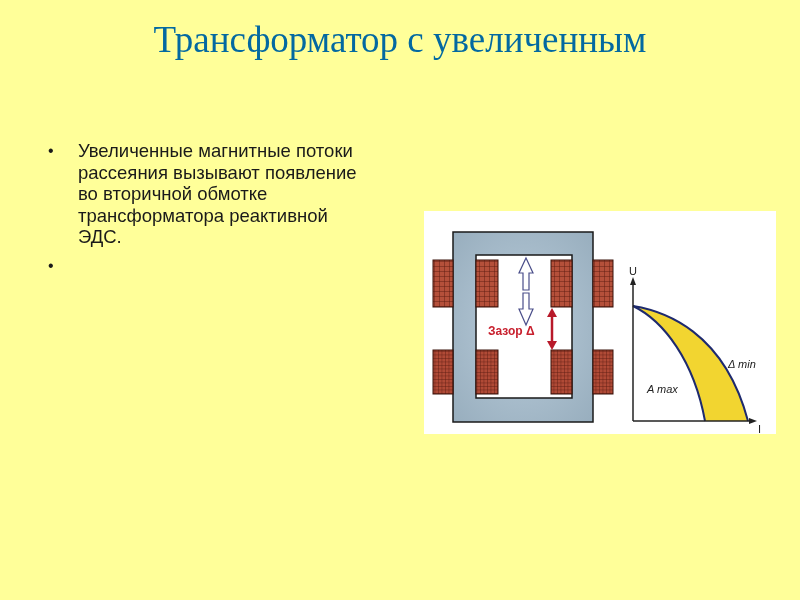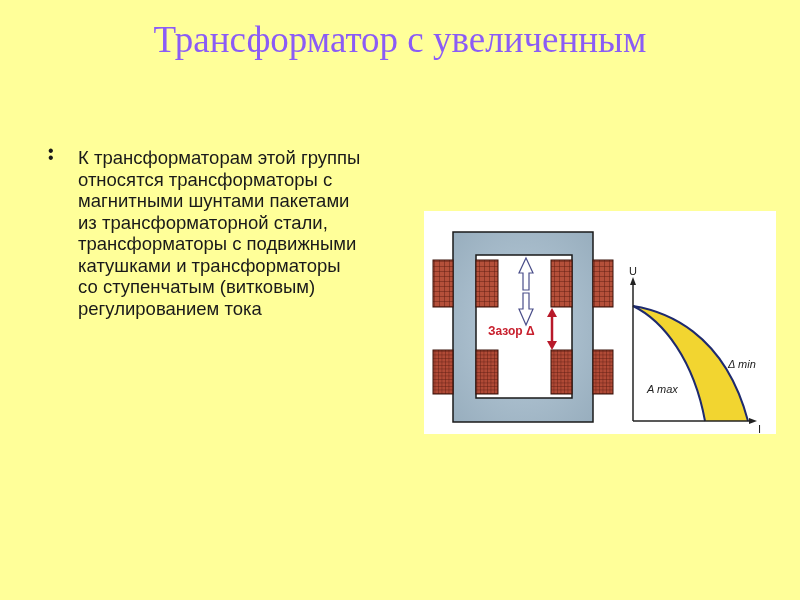--- a/index.html
+++ b/index.html
@@ -6,21 +6,21 @@
     body {
       width: 800px; height: 600px; overflow: hidden;
       background: #FFFF99;
       position: relative;
     }
     .title {
       position: absolute; left: 0; top: 14px; width: 800px;
       text-align: center;
       font-family: "Liberation Serif", "DejaVu Serif", serif;
       font-size: 37px; line-height: 52px;
-      color: #8b5cf6;
+      color: #0369a1;
     }
     .title div { white-space: nowrap; }
     .bullets {
       position: absolute; left: 44px; top: 140px; width: 320px;
       margin: 0; padding: 0; list-style: none;
       font-family: "Liberation Sans", "DejaVu Sans", sans-serif;
       font-size: 18.5px; line-height: 21.5px; color: #1a1a1a;
     }
     .bullets li { position: relative; padding-left: 34px; margin-bottom: 7px; }
     .bullets li .dot {
@@ -35,24 +35,24 @@
 </head>
 <body>
 
 <div class="title">
   <div>Трансформатор с увеличенным</div>
 </div>
 
 <ul class="bullets">
   <li>
     <span class="dot">•</span>
+    <span>Увеличенные магнитные потоки рассеяния вызывают появление во вторичной обмотке трансформатора реактивной ЭДС.</span>
   </li>
   <li>
     <span class="dot">•</span>
-    <span>К трансформаторам этой группы относятся трансформаторы с магнитными шунтами пакетами из трансформаторной стали, трансформаторы с подвижными катушками и трансформаторы со ступенчатым (витковым) регулированием тока</span>
   </li>
 </ul>
 
 <div class="figure">
   <svg width="352" height="223" viewBox="0 0 352 223">
     <defs>
       <pattern id="gridA" width="5" height="5" patternUnits="userSpaceOnUse">
         <rect width="5" height="5" fill="#B5503A"></rect>
         <path d="M0 0 H5 M0 0 V5" stroke="#5A1A10" stroke-width="0.9"></path>
       </pattern>

